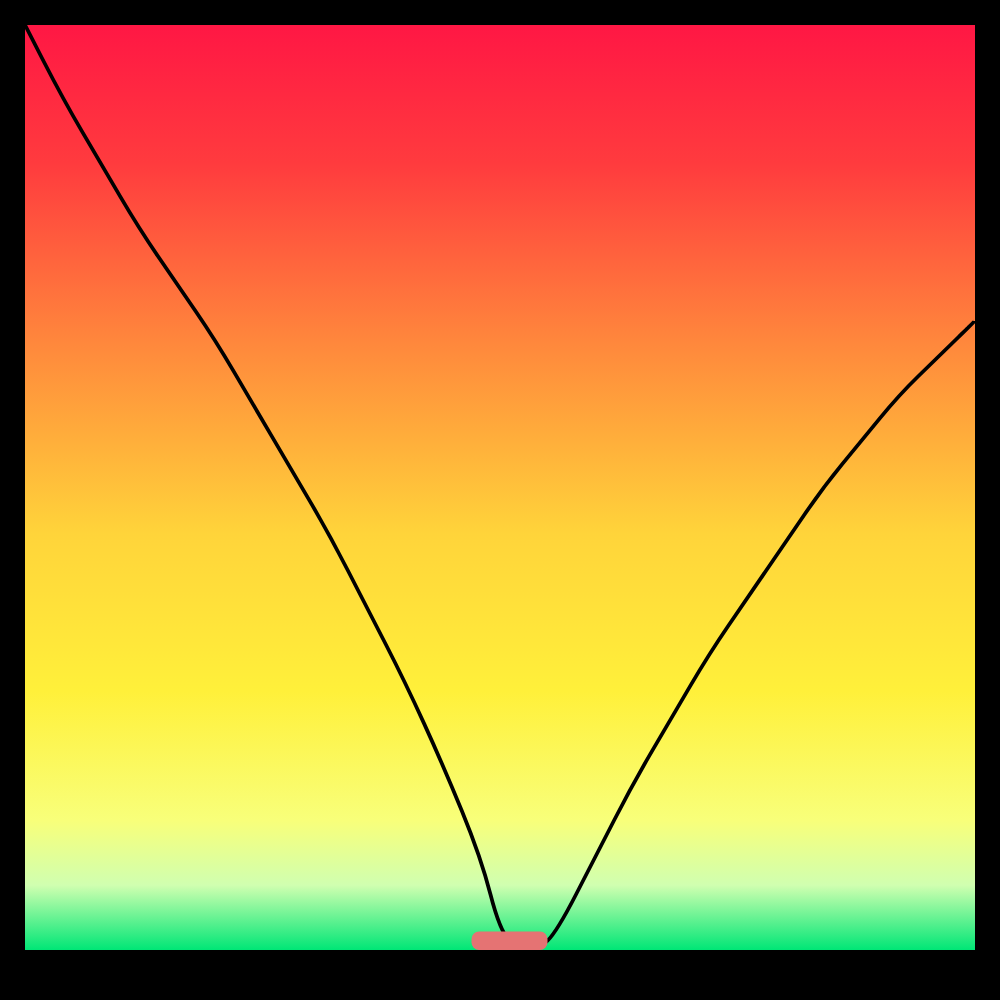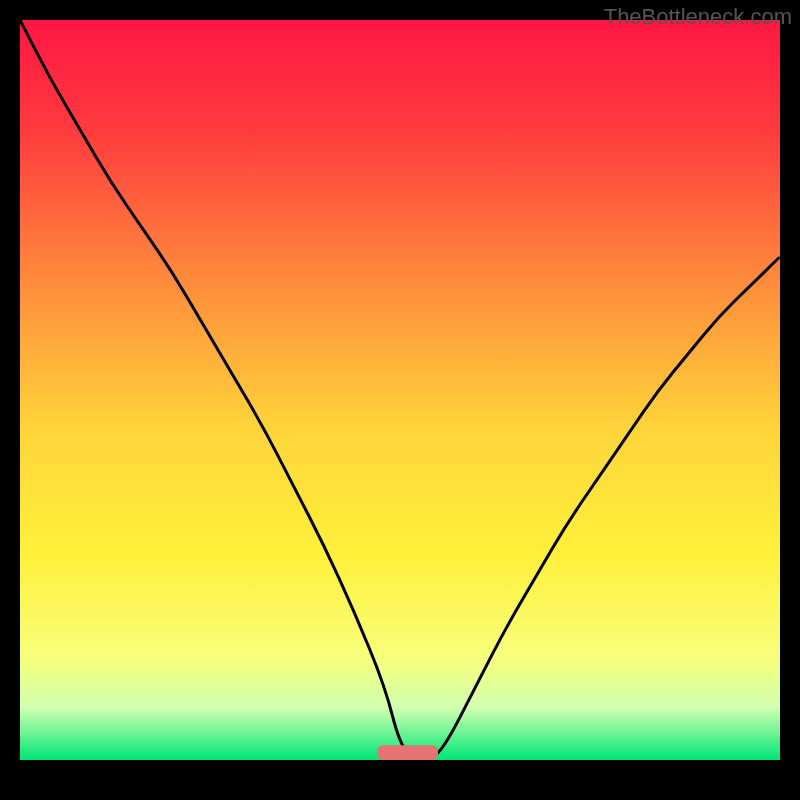--- a/index.html
+++ b/index.html
@@ -31,21 +31,20 @@
     top: 20px;
     width: 760px;
     height: 740px;
   }
   svg { display: block; }
 </style>
 </head>
 <body>
 
 <div class="chart-container">
-  <div class="watermark">TheBottleneck.com</div>
   <div class="plot-area">
     <svg id="chart-svg" width="760" height="740" viewBox="0 0 760 740" preserveAspectRatio="none">
       <defs>
         <linearGradient id="bgGrad" x1="0" y1="0" x2="0" y2="1">
             <stop offset="0%" stop-color="#ff1744"></stop>
             <stop offset="15%" stop-color="#ff3b3e"></stop>
             <stop offset="35%" stop-color="#ff8a3c"></stop>
             <stop offset="55.00000000000001%" stop-color="#ffd43a"></stop>
             <stop offset="72%" stop-color="#fff03a"></stop>
             <stop offset="86%" stop-color="#f8ff7a"></stop>

